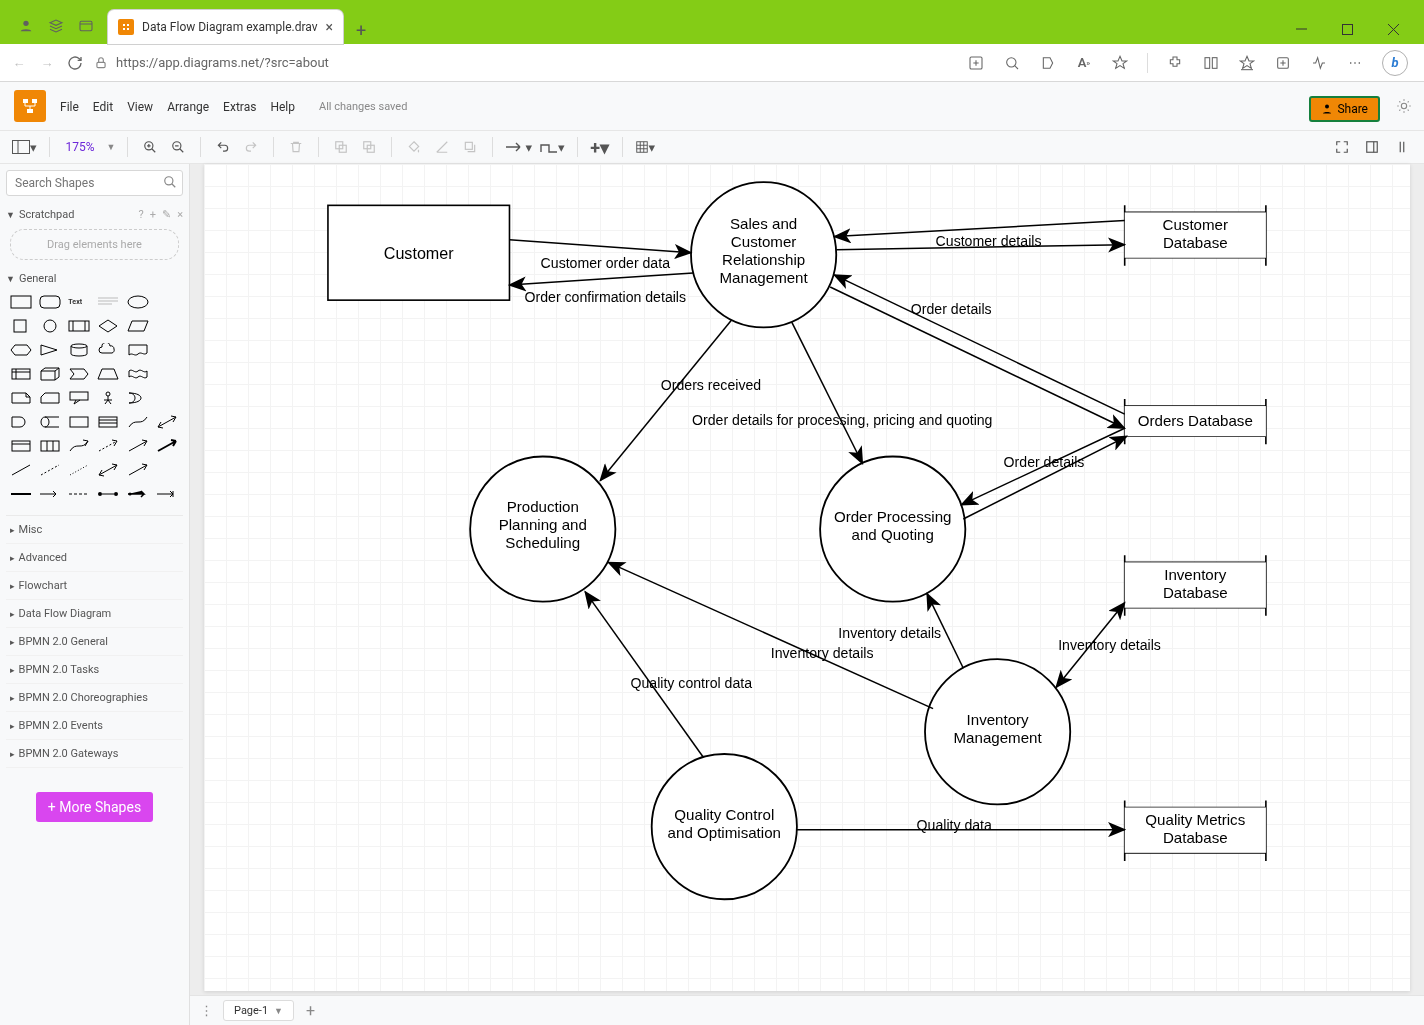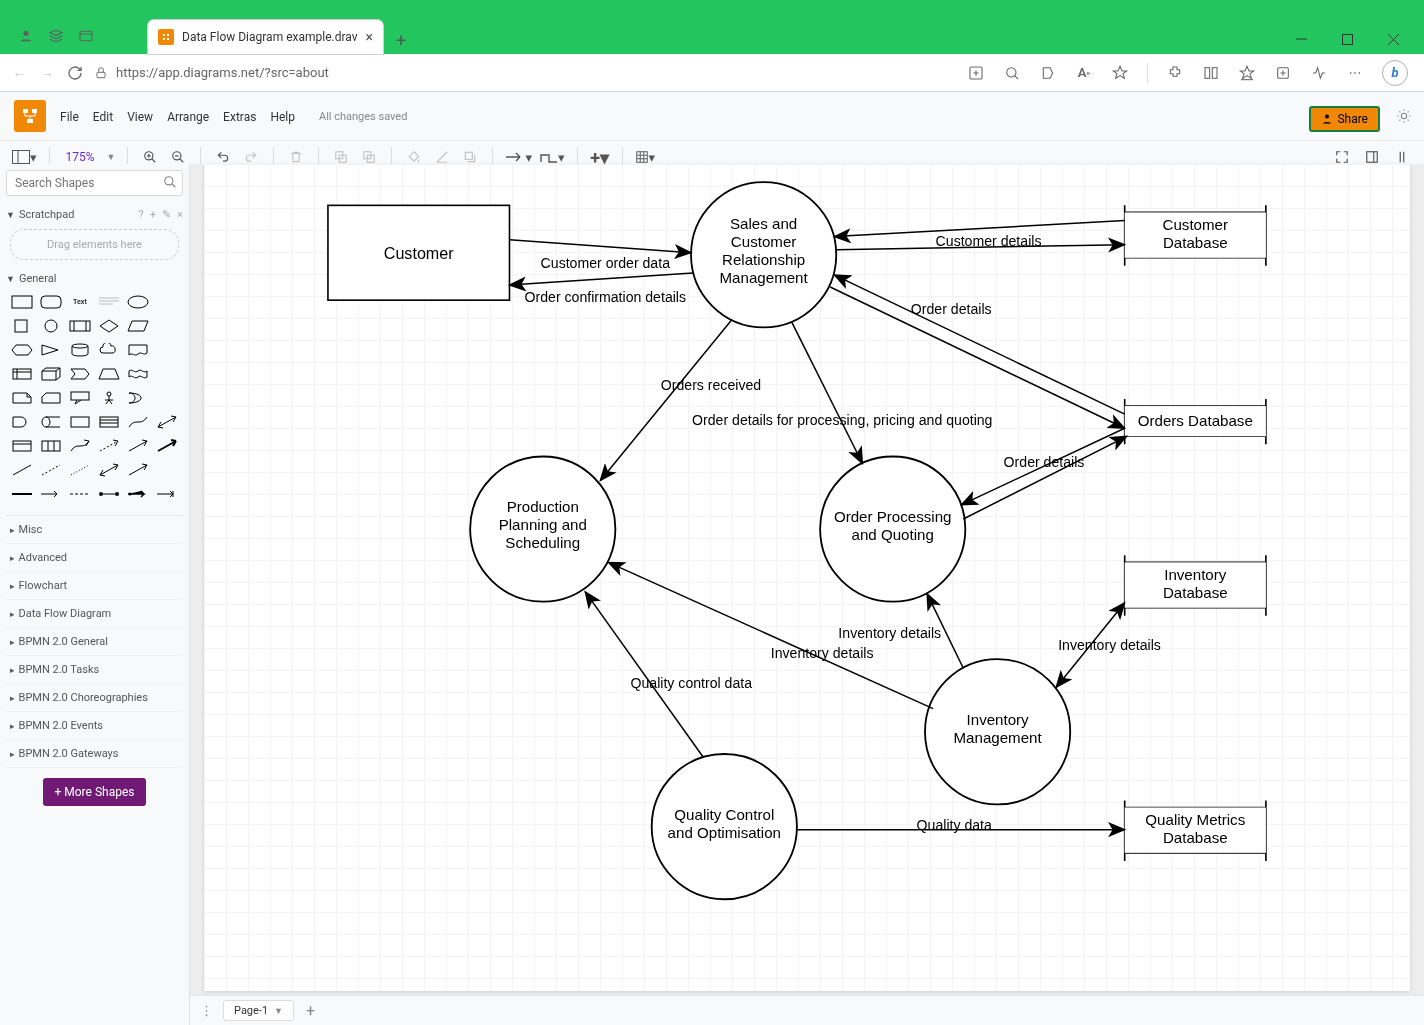--- a/index.html
+++ b/index.html
@@ -1,19 +1,19 @@
 <!DOCTYPE html>
 <html><head>
 <meta charset="utf-8">
 <style>
 * { box-sizing: border-box; font-family: -apple-system, BlinkMacSystemFont, "Segoe UI", Roboto, Arial, sans-serif; }
 body { margin:0; padding:0; width:1424px; height:1025px; background:#f3f3f3; overflow:hidden; font-size:13px; color:#333; }
 
 
-.browser-titlebar{height:54px;background:#22c55e;display:flex;align-items:flex-end;padding:0 8px;gap:40px;}
+.browser-titlebar{height:44px;background:#84cc16;display:flex;align-items:flex-end;padding:0 8px;}
 .tb-left{display:flex;align-items:center;gap:14px;padding-bottom:10px;padding-left:10px;}
 .tb-ico{width:16px;height:16px;color:#606060;}
 .tabs-row{display:flex;align-items:flex-end;margin-left:14px;}
 .tab-active{background:#fff;border-radius:6px 6px 0 0;height:34px;min-width:220px;display:flex;align-items:center;padding:0 10px;gap:8px;box-shadow:0 0 0 1px #d0d0d0;}
 .tab-fav{width:16px;height:16px;background:#f08705;border-radius:2px;display:flex;align-items:center;justify-content:center;}
 .tab-title{font-size:12px;color:#333;flex:1;white-space:nowrap;overflow:hidden;text-overflow:ellipsis;}
 .tab-close{font-size:14px;color:#555;}
 .tab-add{width:28px;height:28px;display:flex;align-items:center;justify-content:center;color:#555;margin-left:4px;font-size:18px;}
 .win-controls{margin-left:auto;display:flex;}
 .win-btn{width:46px;height:30px;display:flex;align-items:center;justify-content:center;color:#333;}
@@ -49,25 +49,25 @@
 .sidebar{width:190px;background:#f8f9fa;border-right:1px solid #e0e0e0;display:flex;flex-direction:column;padding:6px;overflow:hidden;}
 .search-wrap{position:relative;margin-bottom:8px;}
 .search-inp{width:100%;border:1px solid #d7d7d7;border-radius:3px;padding:5px 26px 5px 8px;font-size:12px;color:#888;}
 .search-ico{position:absolute;right:6px;top:5px;color:#888;}
 .section-hd{display:flex;align-items:center;font-size:11px;color:#555;padding:4px 0;gap:4px;}
 .caret{font-size:9px;}
 .scratch-hd{display:flex;align-items:center;}
 .scratch-tools{margin-left:auto;display:flex;gap:6px;color:#aaa;font-size:11px;}
 .scratch-drop{border:1px dashed #ccc;border-radius:14px;color:#aaa;text-align:center;font-size:11px;padding:8px;margin:4px 4px 8px;}
 .shape-grid{display:grid;grid-template-columns:repeat(6,1fr);gap:6px;padding:4px;}
-.shape-cell{height:18px;display:flex;align-items:center;justify-content:center;font-weight:bold;}
+.shape-cell{height:18px;display:flex;align-items:center;justify-content:flex-start;font-weight:bold;}
 .shape-cell svg{width:22px;height:14px;}
 .categories{margin-top:8px;border-top:1px solid #eaeaea;}
 .cat-item{padding:7px 4px;font-size:11px;color:#555;border-bottom:1px solid #f1f1f1;display:flex;align-items:center;gap:4px;}
-.more-btn{margin:10px auto 8px;background:#701a75;color:#fff;border:none;border-radius:3px;padding:7px 12px;font-size:12px;display:block;}
+.more-btn{margin:24px auto 8px;background:#d946ef;color:#fff;border:none;border-radius:3px;padding:7px 12px;font-size:14px;display:block;}
 
 
 .canvas-wrap{flex:1;position:relative;background:#ededed;}
 .canvas{position:absolute;left:14px;right:14px;top:0;bottom:34px;background:#fff;box-shadow:0 1px 4px rgba(0,0,0,.12);}
 .grid{position:absolute;inset:0;background-image:linear-gradient(#f3f3f3 1px,transparent 1px),linear-gradient(90deg,#f3f3f3 1px,transparent 1px);background-size:22px 22px;}
 svg.diagram{position:absolute;inset:0;width:100%;height:100%;font-family:Arial,sans-serif;}
 .pages-bar{position:absolute;bottom:0;left:0;right:0;height:30px;background:#f8f9fa;border-top:1px solid #e4e4e4;display:flex;align-items:center;padding:0 6px;gap:6px;}
 .page-menu{color:#888;padding:0 4px;}
 .page-tab{background:#fff;border:1px solid #dcdcdc;border-radius:3px;padding:3px 10px;font-size:11px;display:flex;align-items:center;gap:6px;}
 .page-add{color:#888;font-size:16px;padding:0 6px;}

